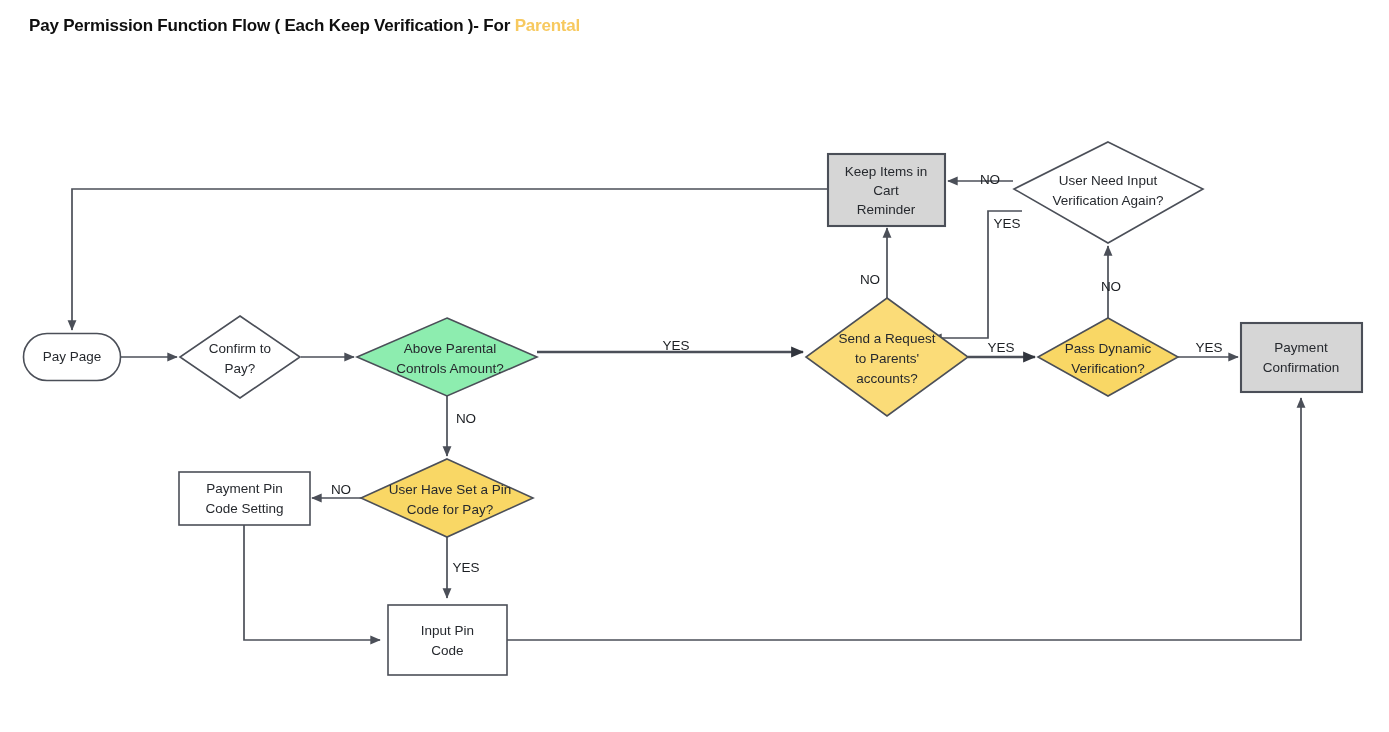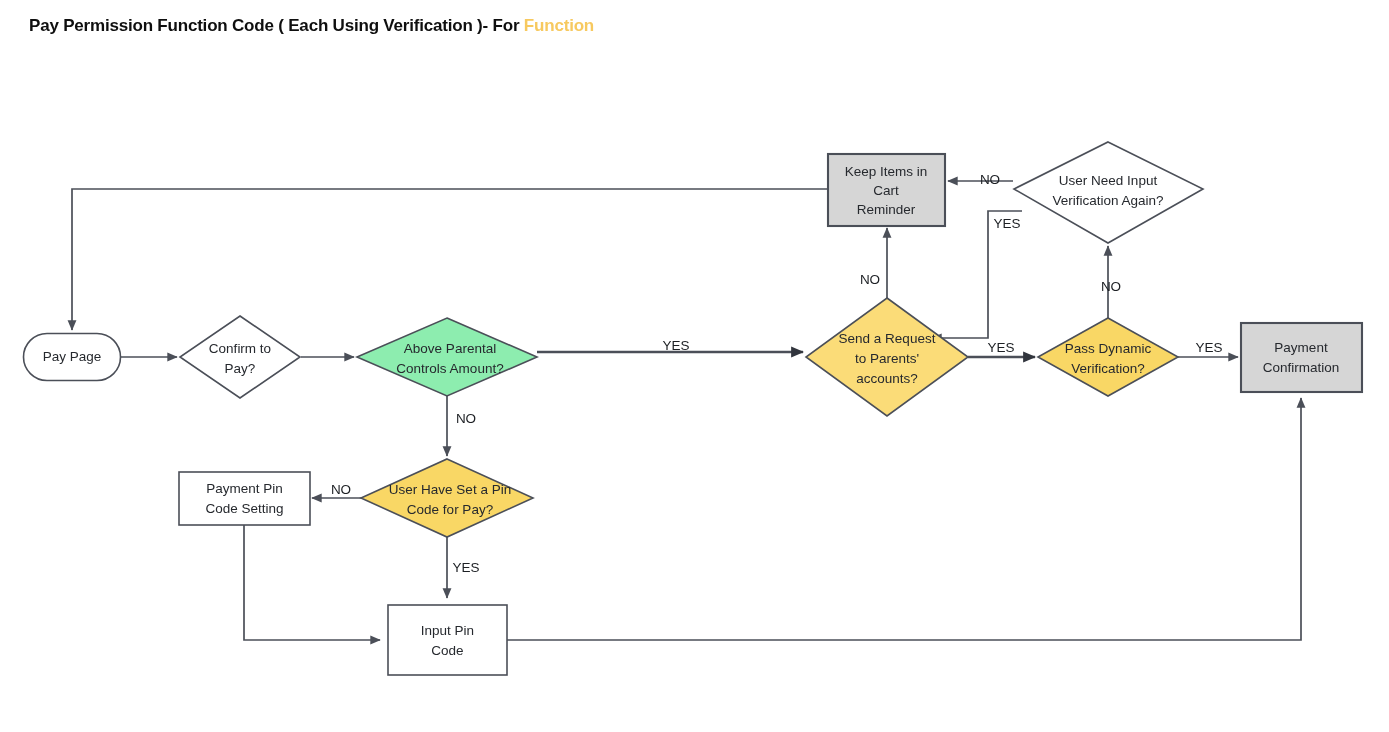--- a/index.html
+++ b/index.html
@@ -58,21 +58,21 @@
     font-family: "Liberation Sans", sans-serif;
     font-size: 13.5px;
     fill: #1d2024;
     text-anchor: middle;
     dominant-baseline: middle;
   }
 </style>
 </head>
 <body>
 
-<div id="page-title"><span>Pay Permission Function Code ( Each Using Verification )- For </span><span class="accent">Function</span></div>
+<div id="page-title"><span>Pay Permission Function Flow ( Each Keep Verification )- For </span><span class="accent">Parental</span></div>
 
 <svg id="flow-canvas" width="1389" height="732" viewBox="0 0 1389 732">
   <defs>
     <marker id="arrow" viewBox="0 0 10 10" refX="9.2" refY="5" markerWidth="6.2" markerHeight="6.2" orient="auto-start-reverse">
       <path d="M 0 0.8 L 10 5 L 0 9.2 z" fill="#4b4f58"></path>
     </marker>
     <marker id="arrow-bold" viewBox="0 0 10 10" refX="9.2" refY="5" markerWidth="5.6" markerHeight="5.6" orient="auto-start-reverse">
       <path d="M 0 0.8 L 10 5 L 0 9.2 z" fill="#31353d"></path>
     </marker>
   </defs>

